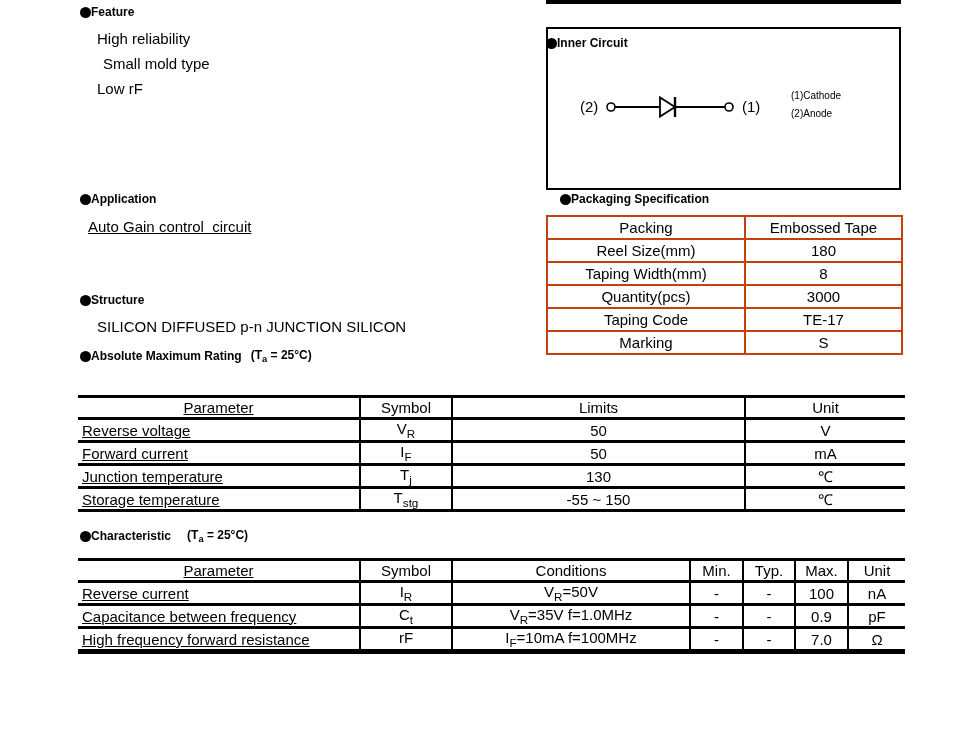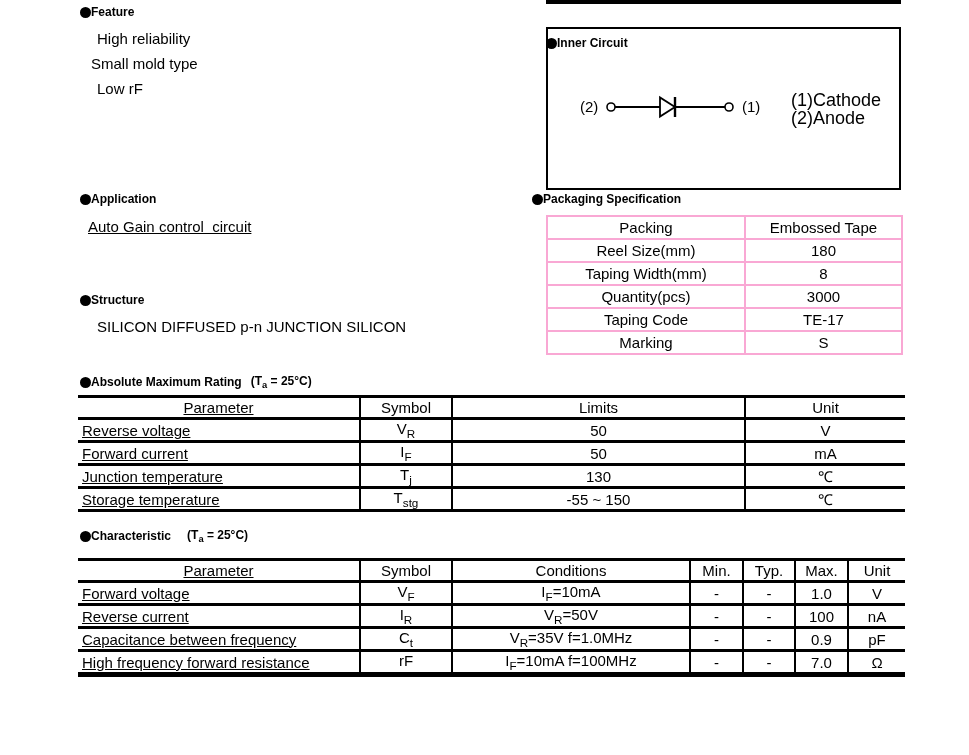--- a/index.html
+++ b/index.html
@@ -24,30 +24,30 @@
   .body-item { position:absolute; font-size:15px; white-space:pre-wrap; }
 
   .bar-top { position:absolute; left:546px; top:0; width:355px; height:4px; background:#000; }
 
   
   .circuit-box {
     position:absolute; left:546px; top:27px; width:355px; height:163px;
     border:2px solid #000;
   }
   .pin-label { position:absolute; font-size:15px; }
-  .legend-line { position:absolute; font-size:18px;text-align:right; }
+  .legend-line { position:absolute; font-size:10px;text-align:right; }
   .diode-svg { position:absolute; left:57px; top:64px; }
 
   
   .pack {
     position:absolute; left:546px; top:215px; width:355px;
     border-collapse:collapse; table-layout:fixed; font-size:15px;
   }
   .pack td {
-    border:2px solid #f9a8d4; height:23px; text-align:center; padding:0 2px;
+    border:2px solid #c2410c; height:23px; text-align:center; padding:0 2px;
   }
 
   
   .spec {
     position:absolute; left:78px; width:827px;
     border-collapse:collapse; table-layout:fixed; font-size:15px;
   }
   .spec td {
     border-left:2px solid #000; border-right:2px solid #000;
     border-top:3px solid #000; border-bottom:3px solid #000;
@@ -64,21 +64,21 @@
 </head>
 <body>
 
 <div class="bar-top"></div>
 
 <div class="section-title" style="left:80px; top:5px;">
   <span class="bullet"></span>
   <span>Feature</span>
 </div>
 <div class="body-item" style="left:97px; top:30px;">High reliability</div>
-<div class="body-item" style="left:91px; top:55px;">Small mold type</div>
+<div class="body-item" style="left:103px; top:55px;">Small mold type</div>
 <div class="body-item" style="left:97px; top:80px;">Low rF</div>
 
 <div class="section-title" style="left:546px; top:5px;margin-top:31px;">
   <span class="bullet"></span>
   <span>Inner Circuit</span>
 </div>
 <div class="circuit-box">
   <span class="pin-label" style="left:32px; top:69px;">(2)</span>
   <svg class="diode-svg" width="130" height="28" viewBox="0 0 130 28">
     <circle cx="6" cy="14" r="4" fill="#fff" stroke="#000" stroke-width="1.6"></circle>
@@ -92,21 +92,21 @@
   <span class="legend-line" style="left:243px; top:61px;">(1)Cathode</span>
   <span class="legend-line" style="left:243px; top:79px;">(2)Anode</span>
 </div>
 
 <div class="section-title" style="left:80px; top:192px;">
   <span class="bullet"></span>
   <span>Application</span>
 </div>
 <div class="body-item" style="left:88px; top:218px;text-decoration:underline;">Auto Gain control  circuit</div>
 
-<div class="section-title" style="left:532px; top:192px;justify-content:center;">
+<div class="section-title" style="left:560px; top:192px;justify-content:center;">
   <span class="bullet"></span>
   <span>Packaging Specification</span>
 </div>
 <table class="pack">
   <colgroup>
       <col style="width:198px">
       <col style="width:157px">
     </colgroup>
   <tbody>
       <tr>
@@ -135,21 +135,21 @@
   </tr>
 </tbody>
   </table>
 
 <div class="section-title" style="left:80px; top:293px;">
   <span class="bullet"></span>
   <span>Structure</span>
 </div>
 <div class="body-item" style="left:97px; top:318px;">SILICON DIFFUSED p-n JUNCTION SILICON</div>
 
-<div class="section-title" style="left:80px; top:374px;justify-content:center;">
+<div class="section-title" style="left:80px; top:348px;justify-content:center;">
   <span class="bullet"></span>
   <span>Absolute Maximum Rating</span>
   <span class="cond"><span>(T</span><sub>a</sub><span> = 25°C)</span></span>
 </div>
 <table class="spec abs-table">
   <colgroup>
       <col style="width:282px">
       <col style="width:92px">
       <col style="width:293px">
       <col style="width:160px">
@@ -207,29 +207,20 @@
       <tr>
     <td>Parameter</td>
     <td>Symbol</td>
     <td>Conditions</td>
     <td>Min.</td>
     <td>Typ.</td>
     <td>Max.</td>
     <td>Unit</td>
   </tr>
   <tr>
-    <td class="cell-left">Forward voltage</td>
-    <td><span>V</span><sub>F</sub></td>
-    <td><span>I</span><sub>F</sub><span>=10mA</span></td>
-    <td>-</td>
-    <td>-</td>
-    <td>1.0</td>
-    <td>V</td>
-  </tr>
-  <tr>
     <td class="cell-left">Reverse current</td>
     <td><span>I</span><sub>R</sub></td>
     <td><span>V</span><sub>R</sub><span>=50V</span></td>
     <td>-</td>
     <td>-</td>
     <td>100</td>
     <td>nA</td>
   </tr>
   <tr>
     <td class="cell-left">Capacitance between frequency</td>

